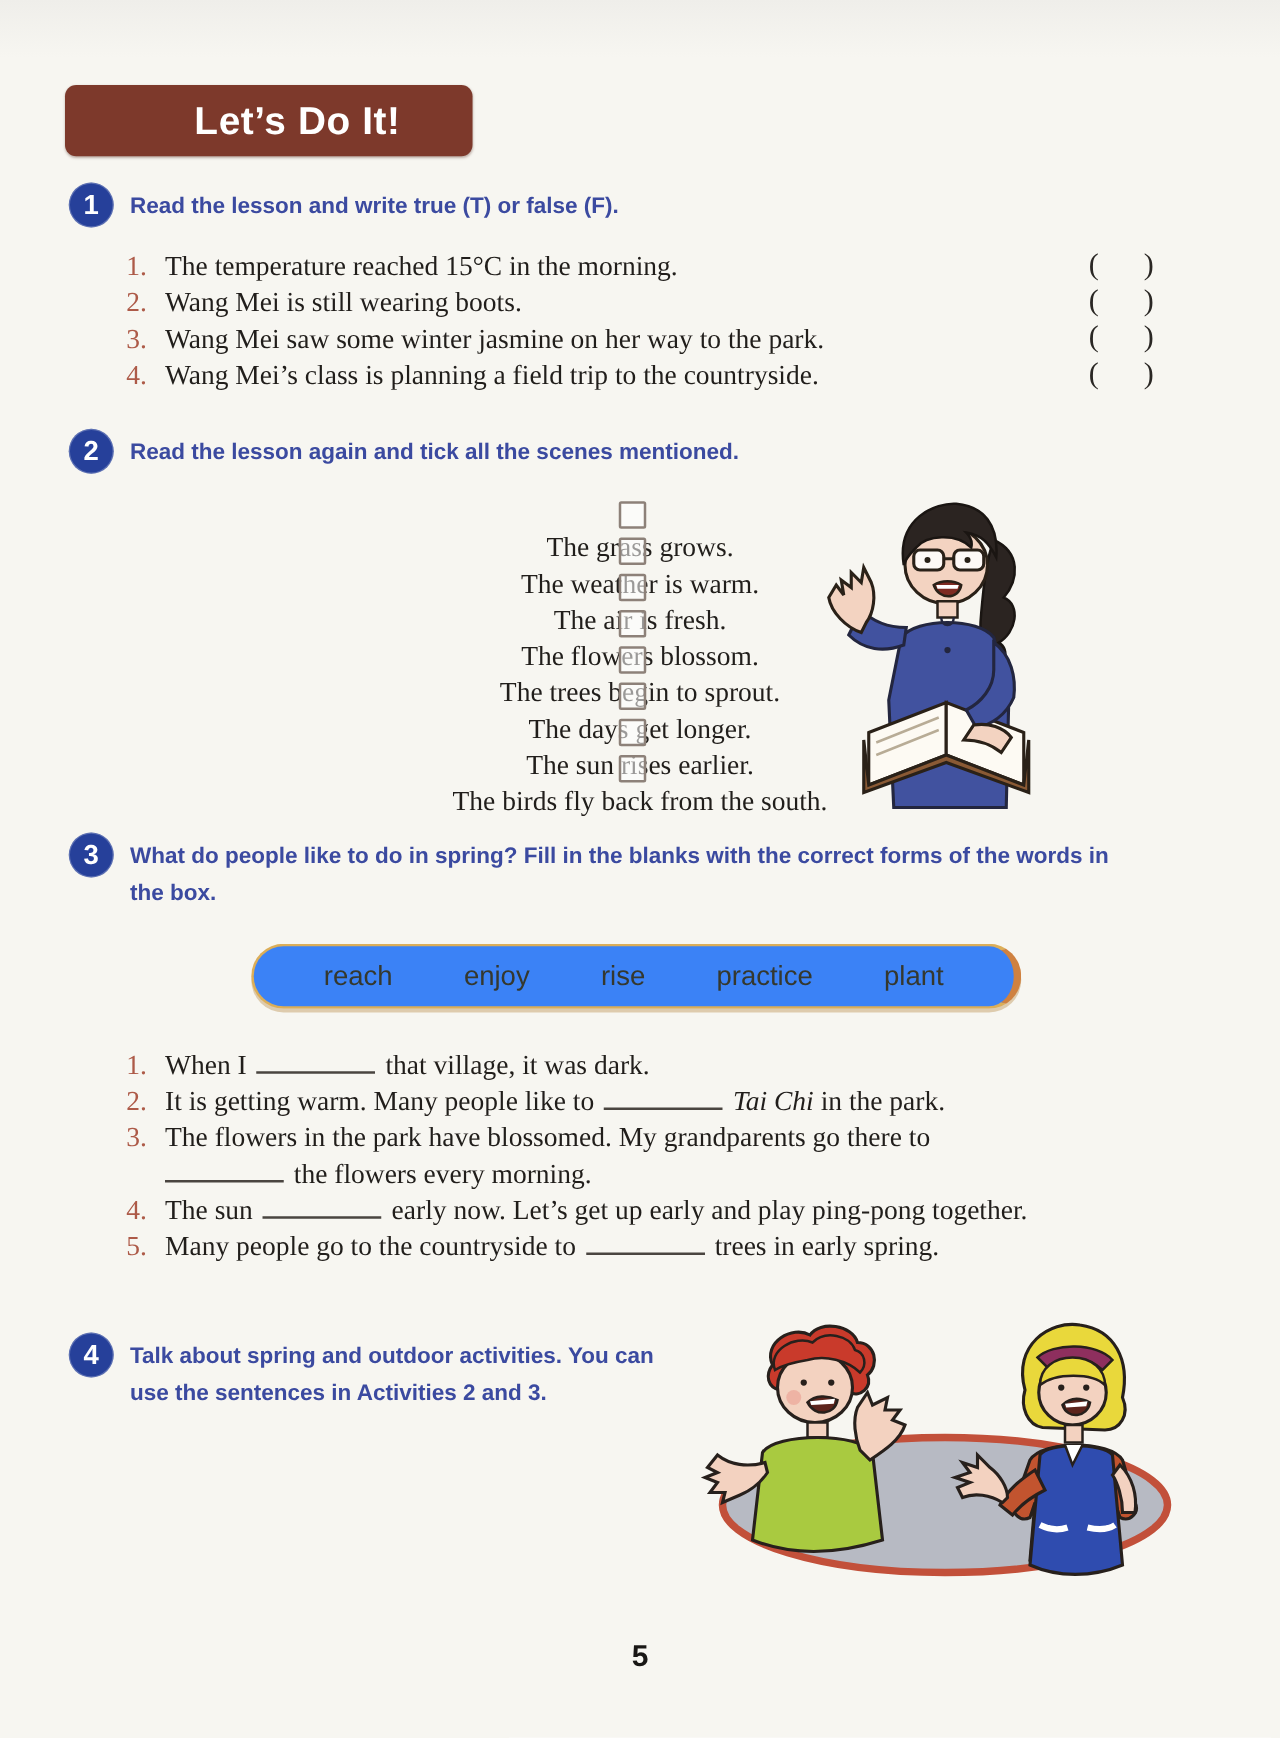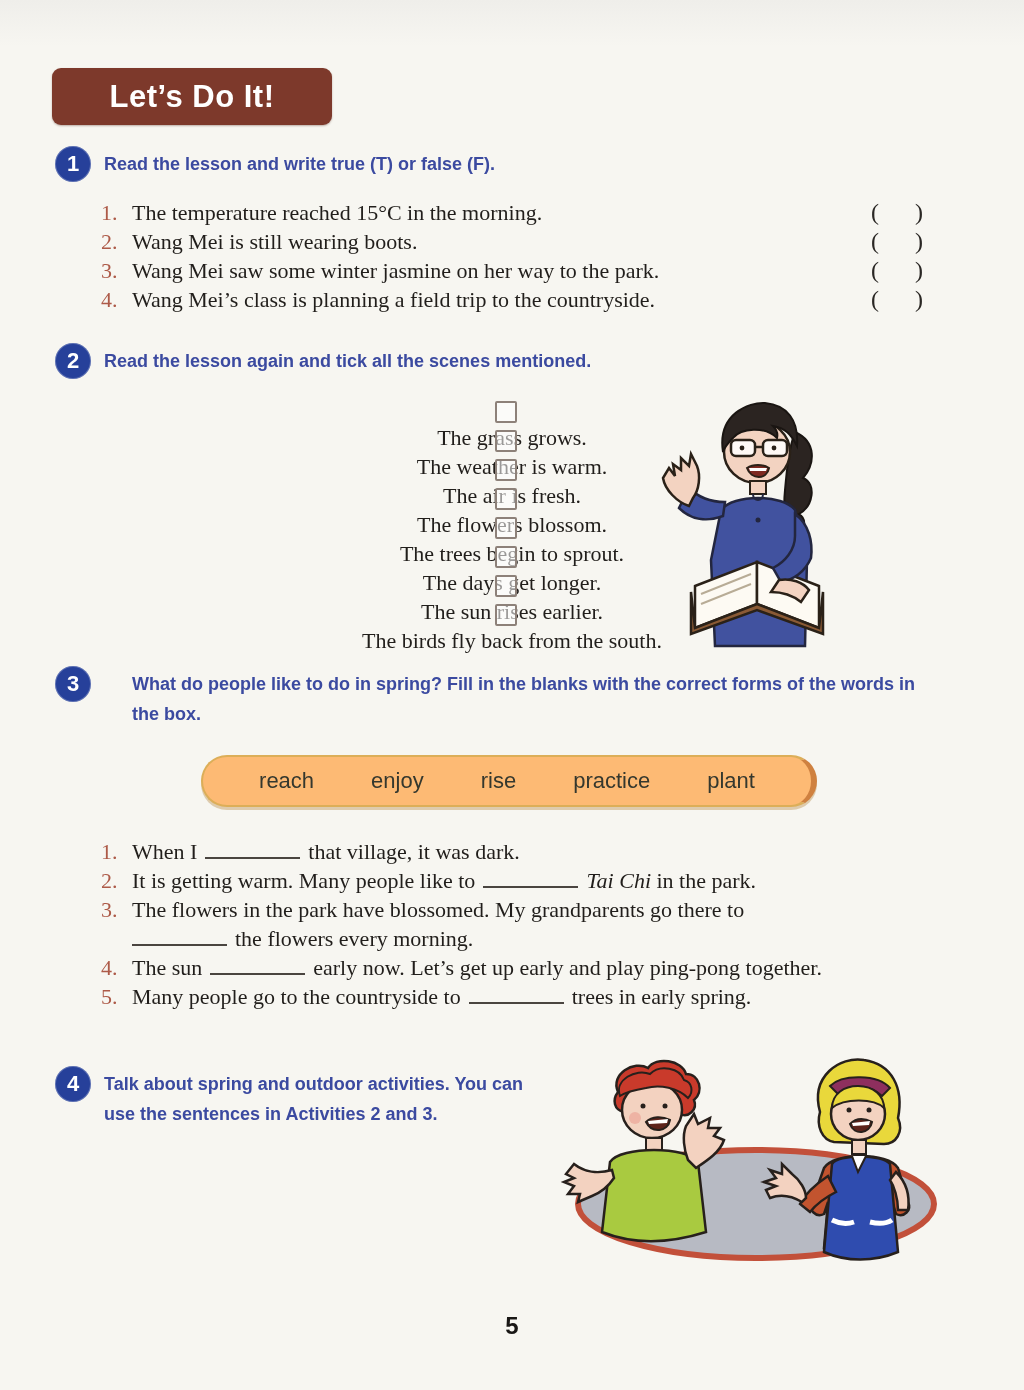--- a/index.html
+++ b/index.html
@@ -18,21 +18,21 @@
   
   .banner {
     position:absolute; left:52px; top:68px;
     width:280px; height:57px;
     background:#7d392b;
     border-radius:9px;
     box-shadow:0 1px 2px rgba(80,40,30,.35);
     display:flex; align-items:center; justify-content:center;
     color:#ffffff;
     font-family:"Liberation Sans","DejaVu Sans",sans-serif;
-    font-weight:bold; font-size:31px; letter-spacing:.5px;
+    font-weight:bold; font-size:31px; letter-spacing:.5px;padding-left:46px;
   }
   
   .act { position:absolute; }
   .act-head { display:flex; align-items:flex-start; gap:13px; }
   .act-num {
     flex:0 0 36px; width:36px; height:36px; border-radius:50%;
     background:#26409a; color:#fff;
     font-family:"Liberation Sans","DejaVu Sans",sans-serif;
     font-weight:bold; font-size:22px; line-height:36px; text-align:center;
     box-shadow:inset 0 0 0 1px rgba(255,255,255,.25);
@@ -53,25 +53,25 @@
   #act2 .items { margin:22px 0 0 46px; }
   .cb-row { display:flex; align-items:center; font-size:22px; line-height:29px; height:29px;flex-direction:column; }
   .checkbox {
     width:18px; height:18px; flex:none;
     border:2px solid #8d8179; border-radius:2px;
     background:rgba(255,255,255,.55);
     margin-right:13px;
   }
 
   #act3 { left:55px; top:666px; width:880px; }
-  #act3 .act-title { width:815px;margin-left:28px; }
+  #act3 .act-title { width:815px; }
   .word-box {
     margin:26px 0 0 146px;
     width:608px; height:48px;
-    background:#fdba74;
+    background:#3b82f6;
     border:2px solid #dcae58;
     border-right:6px solid #cf8140;
     border-radius:26px;
     box-shadow:0 3px 0 rgba(190,150,90,.45);
     display:flex; align-items:center; justify-content:center; gap:57px;
     font-family:"Liberation Sans","DejaVu Sans",sans-serif;
     font-size:22px; color:#35382e;
   }
   .fib { margin:30px 0 0 46px; font-size:22px; line-height:29px; }
   .fib-row { display:flex; }

